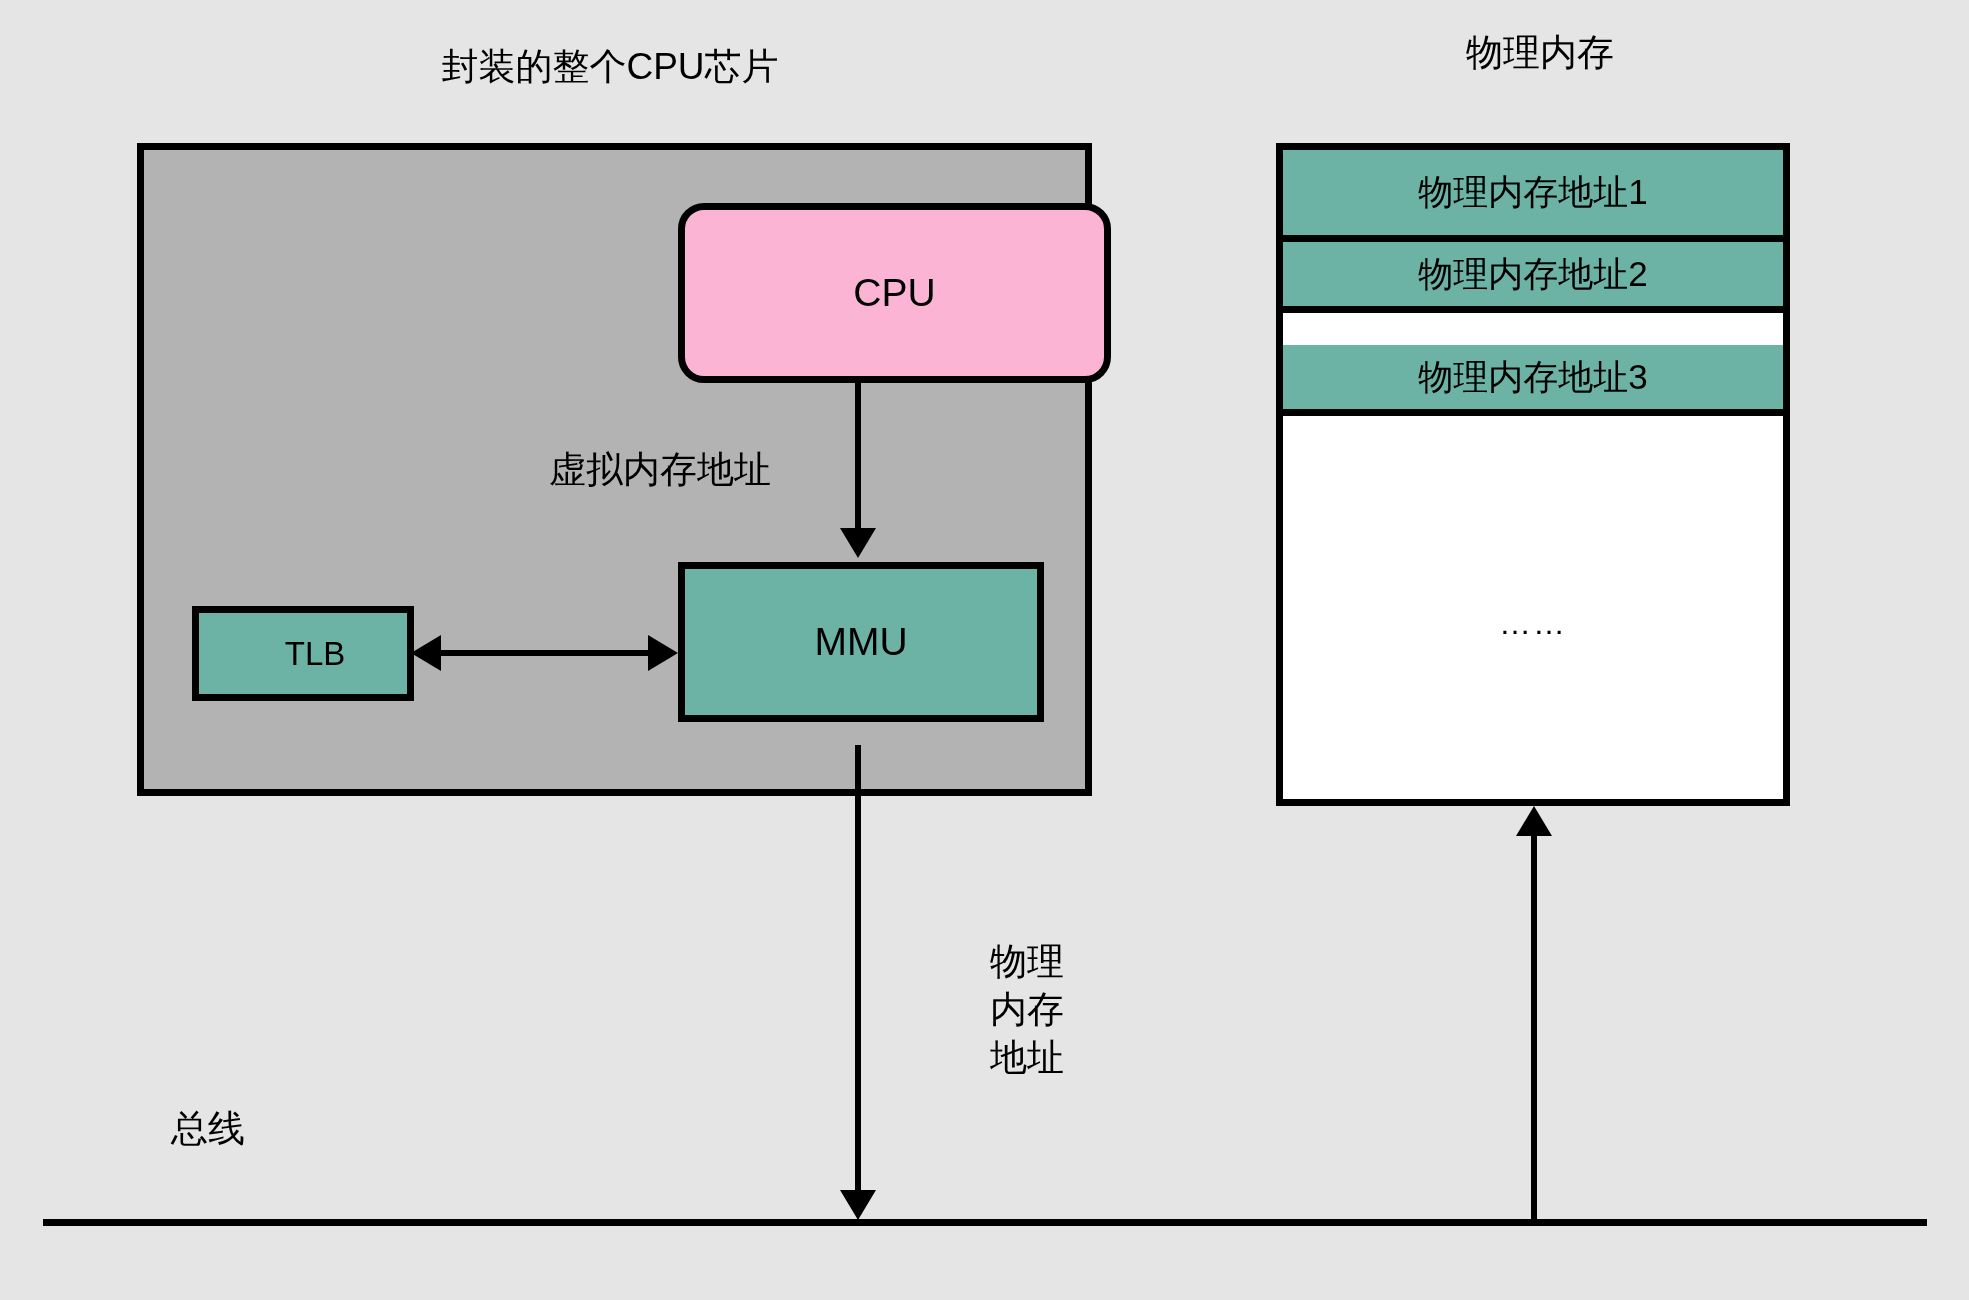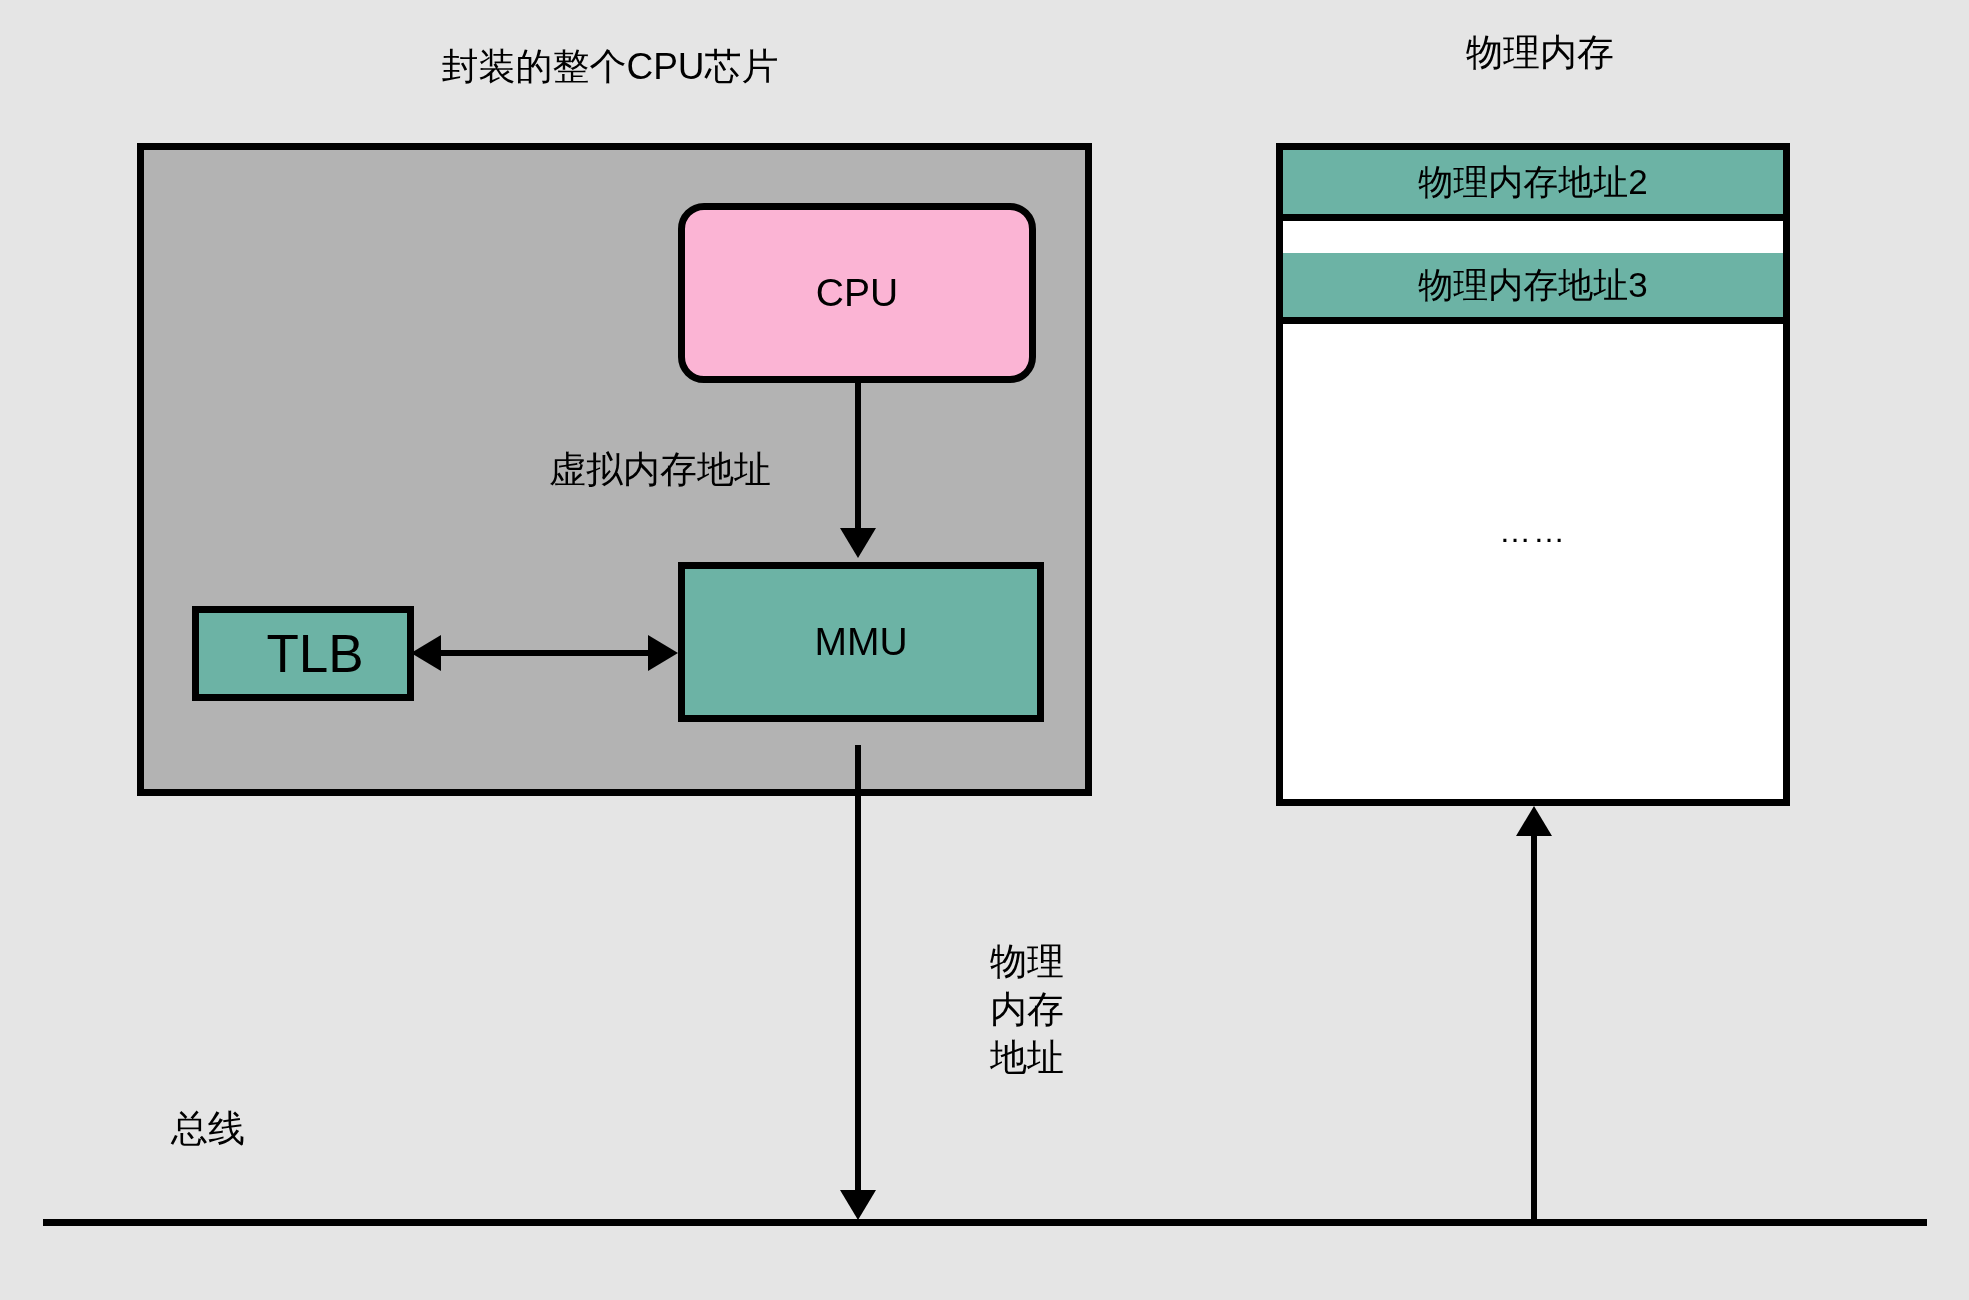--- a/index.html
+++ b/index.html
@@ -39,21 +39,21 @@
     background: #b3b3b3;
     border: 7px solid #000000;
     box-sizing: border-box;
   }
 
   
   #cpu-box {
     position: absolute;
     left: 678px;
     top: 203px;
-    width: 358px;
+    width: 433px;
     height: 180px;
     background: #fbb4d4;
     border: 7px solid #000000;
     border-radius: 26px;
     box-sizing: border-box;
     display: flex;
     align-items: center;
     justify-content: center;
   }
   #cpu-box .boxtext { font-size: 39px; }
@@ -81,21 +81,21 @@
     top: 606px;
     width: 222px;
     height: 95px;
     background: #6cb3a5;
     border: 7px solid #000000;
     box-sizing: border-box;
     display: flex;
     align-items: center;
     justify-content: center;
   }
-  #tlb-box .boxtext { font-size: 53px; margin-left: 24px; }
+  #tlb-box .boxtext { font-size: 33px; margin-left: 24px; }
 
   
   #memory-stack {
     position: absolute;
     left: 1276px;
     top: 143px;
     width: 514px;
     height: 663px;
     background: #ffffff;
     border: 7px solid #000000;
@@ -214,20 +214,23 @@
   <div class="hline" style="left:438px; top:650px; width:210px;"></div>
   <div class="arrow-left" style="left:411px; top:635px;"></div>
   <div class="arrow-right" style="left:648px; top:635px;"></div>
 
   <div class="vline" style="left:855px; top:745px; height:448px;"></div>
   <div class="arrow-down" style="left:840px; top:1190px;"></div>
 
   <div class="lbl" id="phys-addr-label"><span>物理</span><br><span>内存</span><br><span>地址</span></div>
 
   <div id="memory-stack">
+    <div class="mem-cell r1">
+      <span>物理内存地址1</span>
+    </div>
     <div class="mem-cell r2">
       <span>物理内存地址2</span>
     </div>
     <div class="mem-cell r3">
       <span>物理内存地址3</span>
     </div>
     <div id="mem-empty">
       <span>……</span>
     </div>
   </div>

